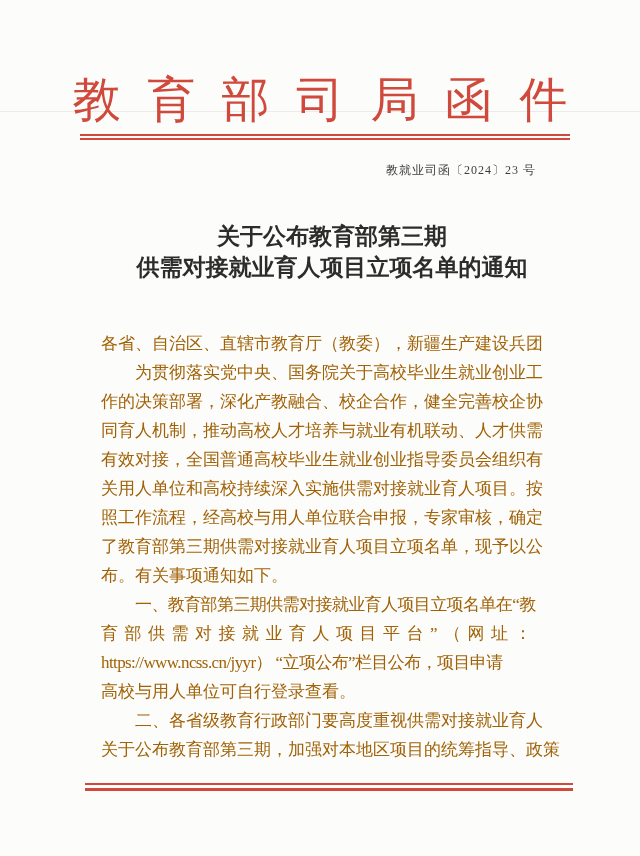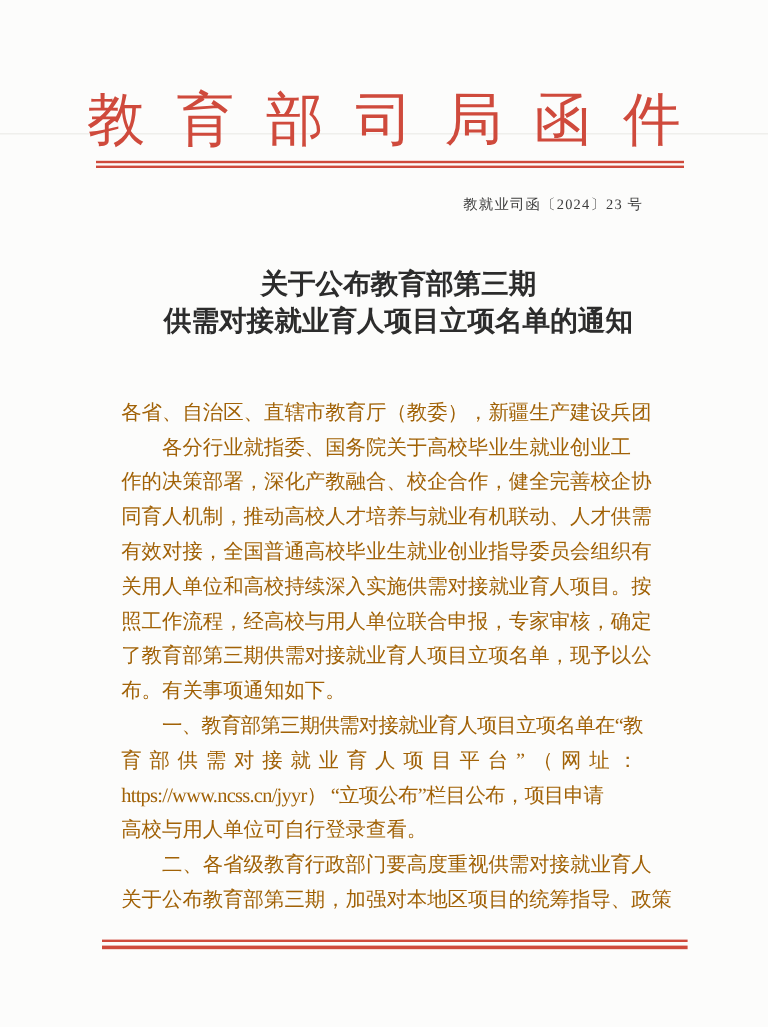--- a/index.html
+++ b/index.html
@@ -99,21 +99,21 @@
 
   <div class="doc-number">教就业司函〔2024〕23 号</div>
 
   <h1 class="doc-title">
     <span>关于公布教育部第三期</span><br>
     <span>供需对接就业育人项目立项名单的通知</span>
   </h1>
 
   <div class="body-text">
       <div class="line">各省、自治区、直辖市教育厅（教委），新疆生产建设兵团</div>
-      <div class="line indent">各分行业就指委、国务院关于高校毕业生就业创业工</div>
+      <div class="line indent">为贯彻落实党中央、国务院关于高校毕业生就业创业工</div>
       <div class="line">作的决策部署，深化产教融合、校企合作，健全完善校企协</div>
       <div class="line">同育人机制，推动高校人才培养与就业有机联动、人才供需</div>
       <div class="line">有效对接，全国普通高校毕业生就业创业指导委员会组织有</div>
       <div class="line">关用人单位和高校持续深入实施供需对接就业育人项目。按</div>
       <div class="line">照工作流程，经高校与用人单位联合申报，专家审核，确定</div>
       <div class="line">了教育部第三期供需对接就业育人项目立项名单，现予以公</div>
       <div class="line">布。有关事项通知如下。</div>
       <div class="line indent tight">一、教育部第三期供需对接就业育人项目立项名单在“教</div>
       <div class="line stretch">育部供需对接就业育人项目平台”（网址：</div>
       <div class="line tight">https://www.ncss.cn/jyyr） “立项公布”栏目公布，项目申请</div>

